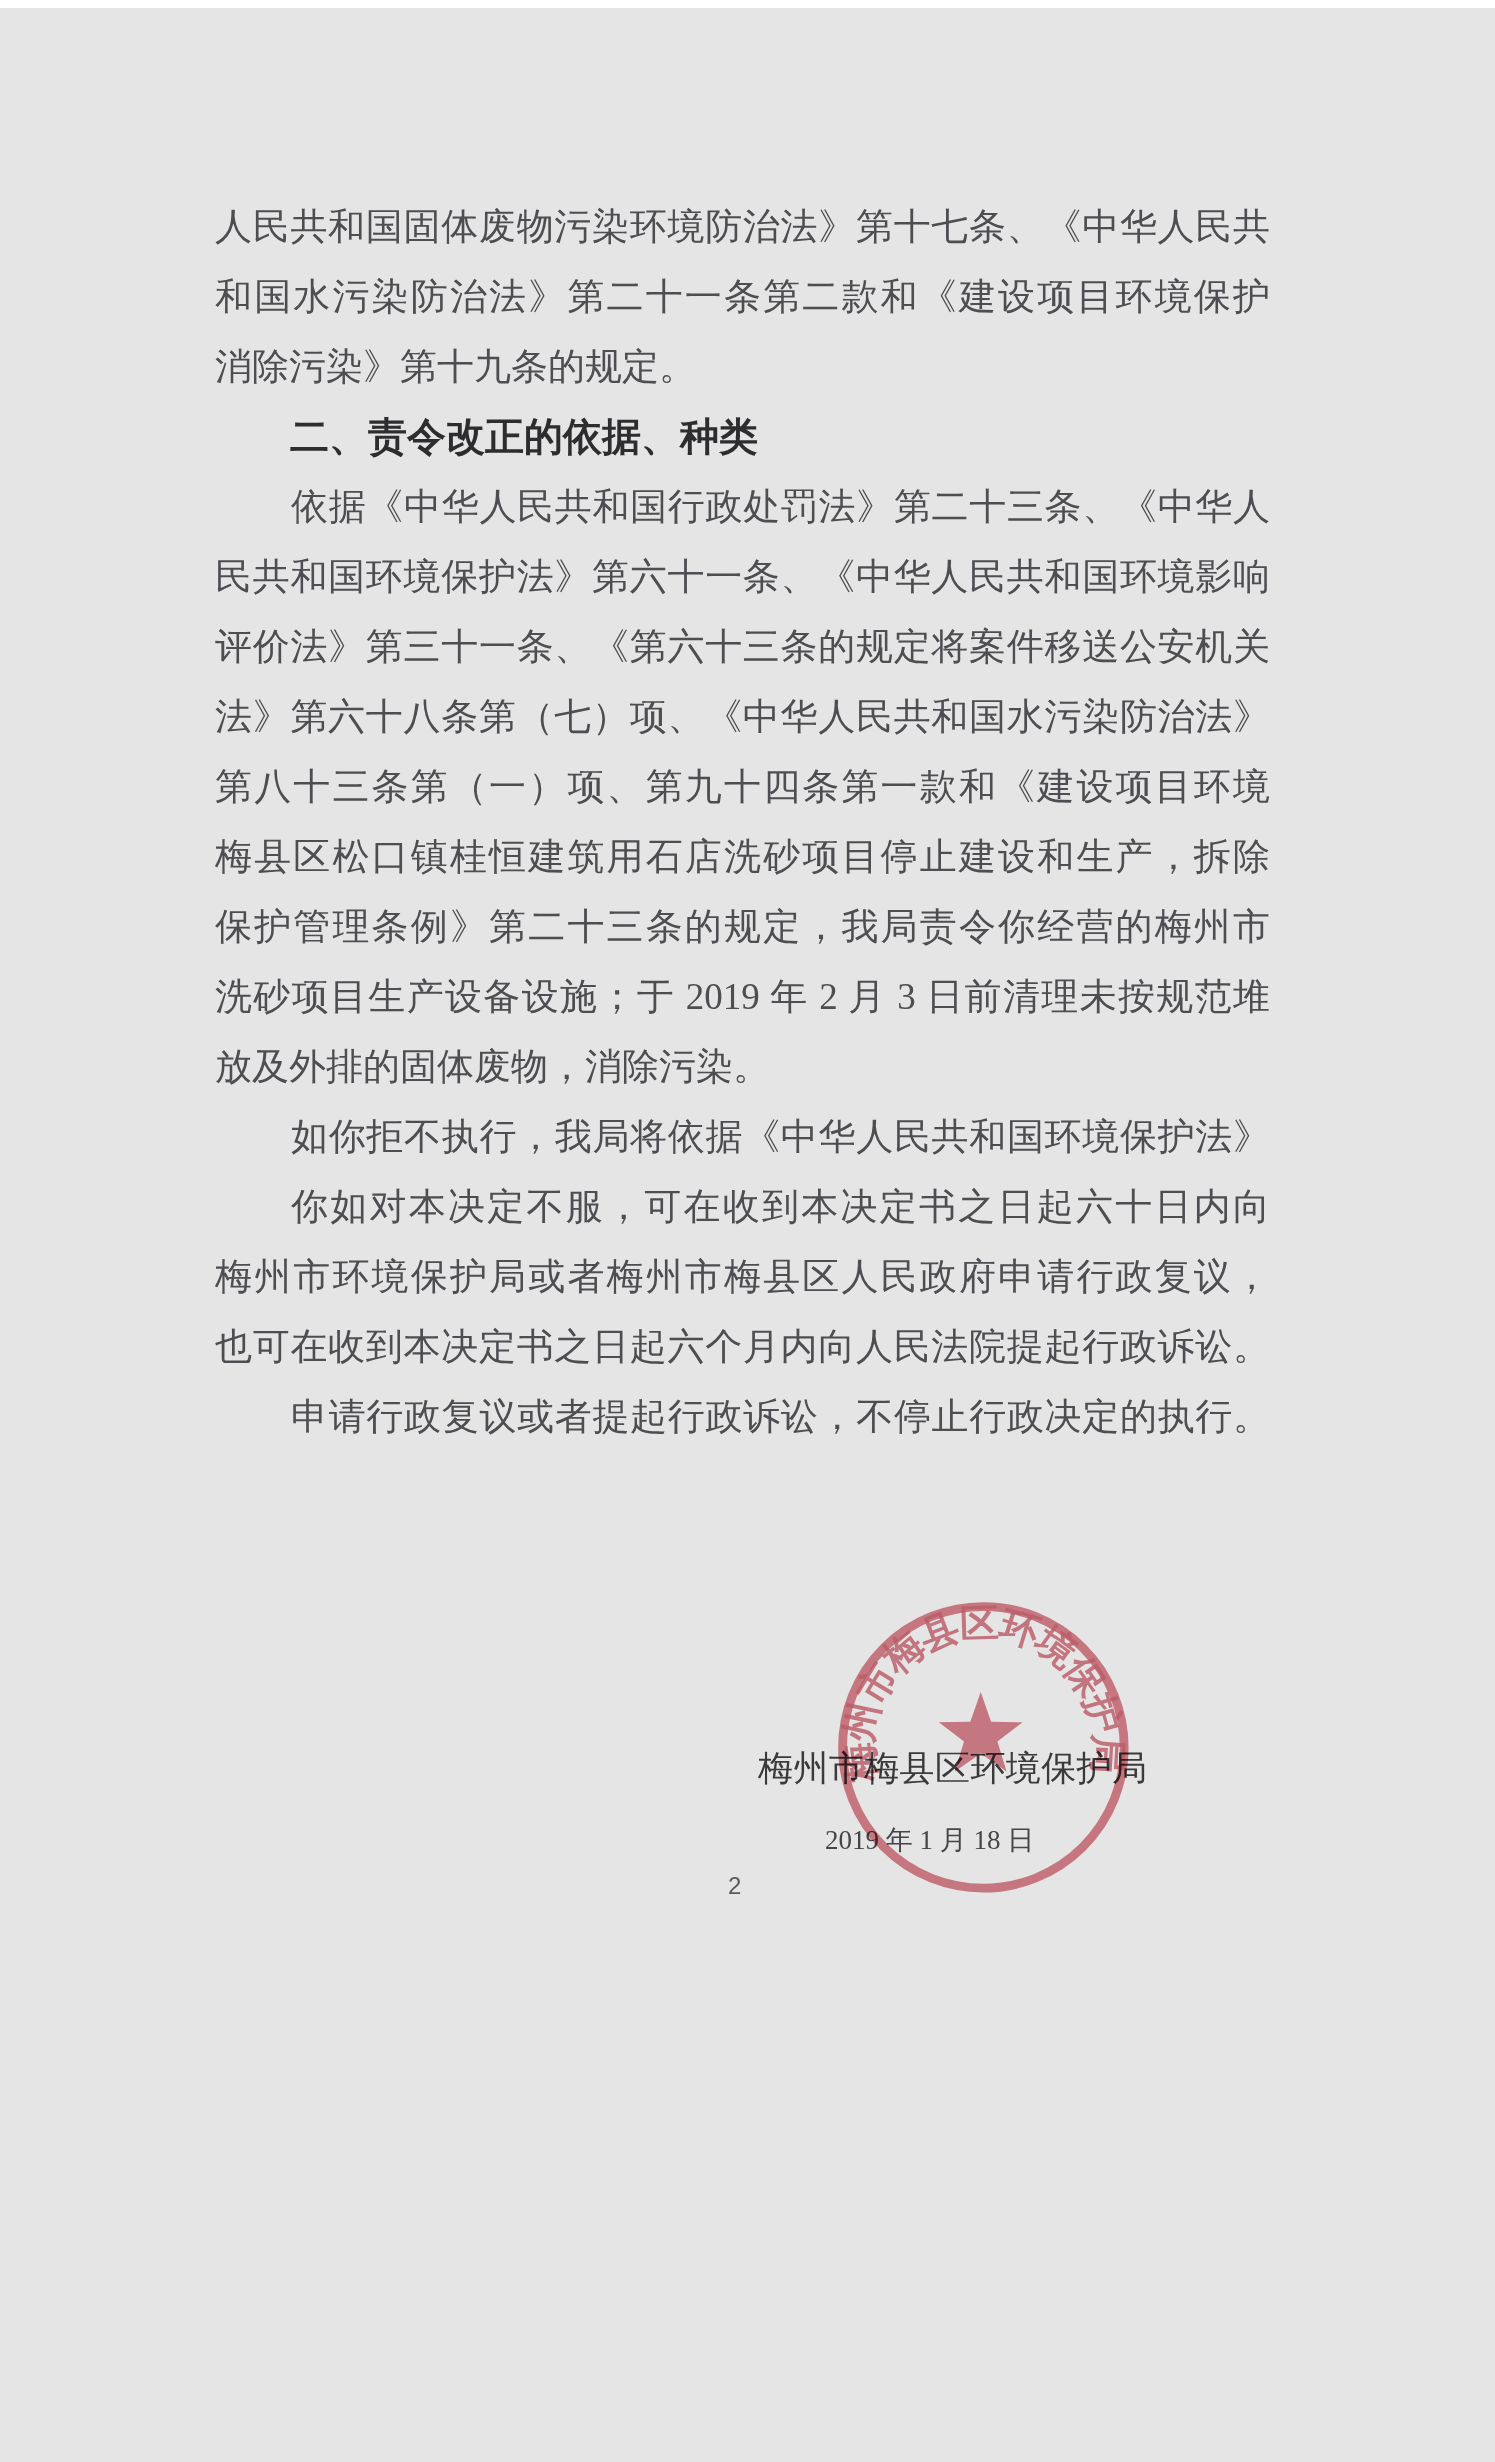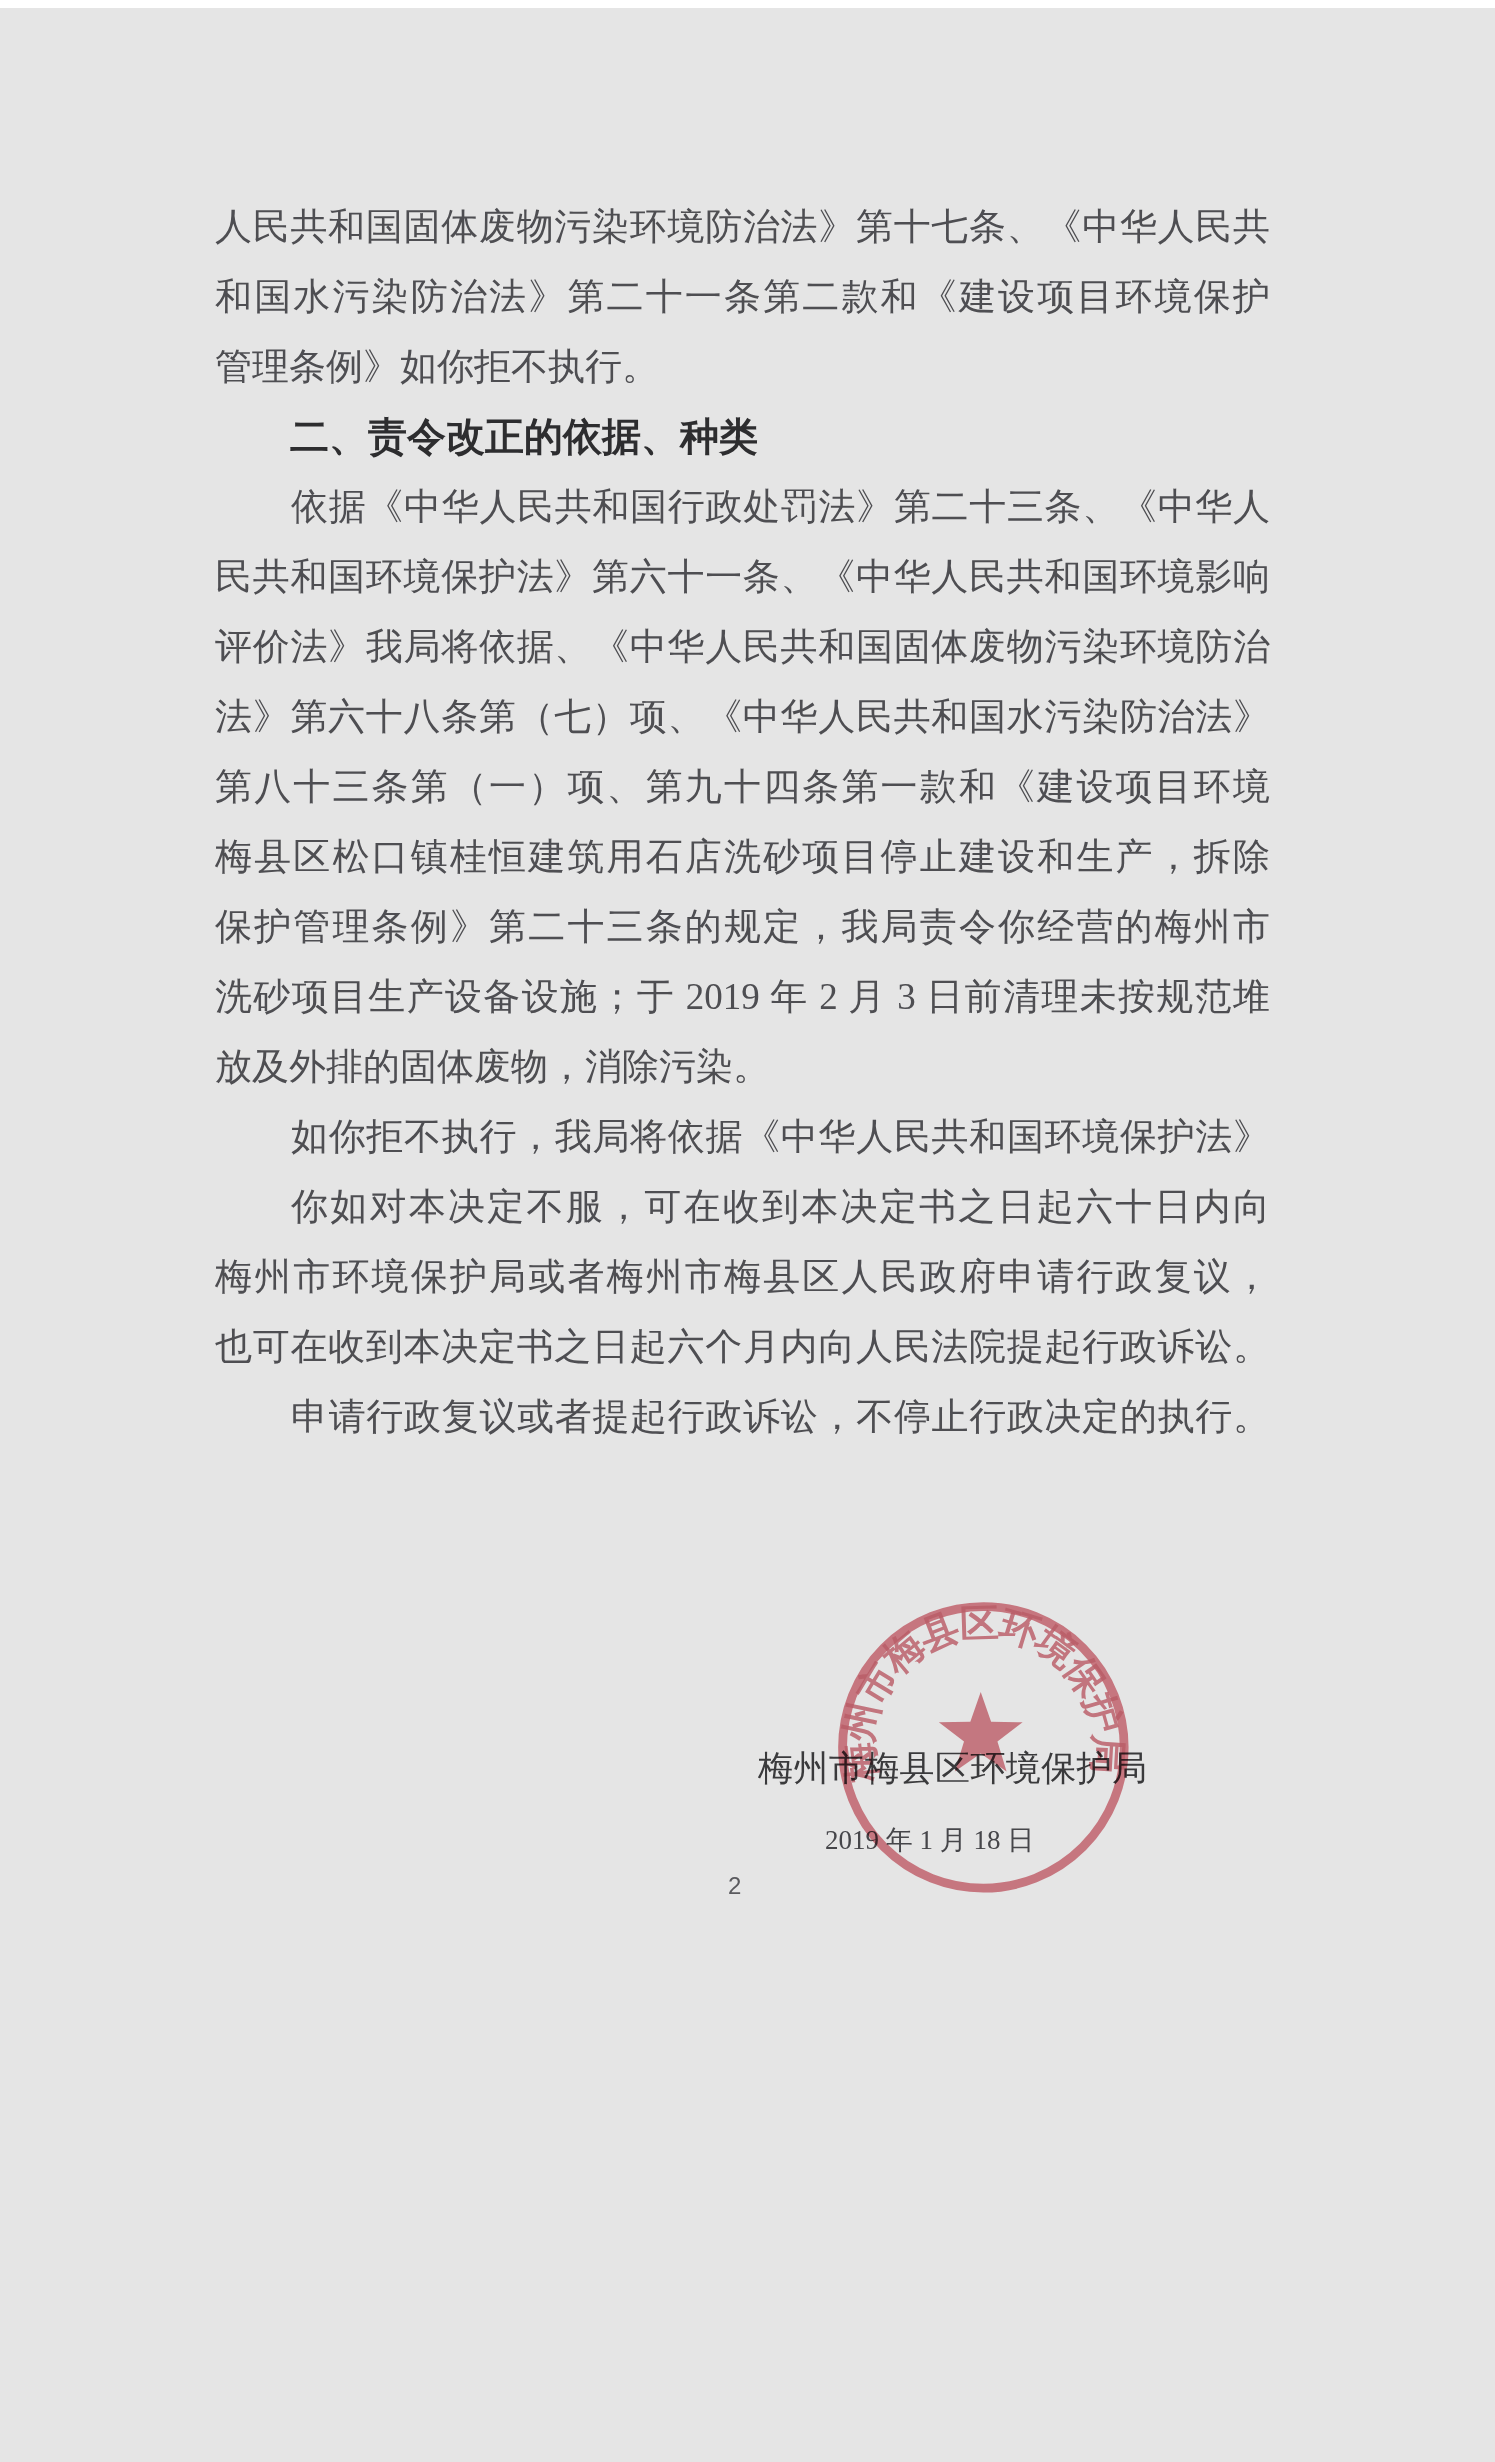--- a/index.html
+++ b/index.html
@@ -80,25 +80,25 @@
   }
 </style>
 </head>
 <body>
 
 <div class="page">
 
   <div class="textblock">
     <div class="line">人民共和国固体废物污染环境防治法》第十七条、《中华人民共</div>
     <div class="line">和国水污染防治法》第二十一条第二款和《建设项目环境保护</div>
-    <div class="line short">管理条例》如你拒不执行。</div>
+    <div class="line short">消除污染》第十九条的规定。</div>
     <div class="line heading">二、责令改正的依据、种类</div>
     <div class="line indent">依据《中华人民共和国行政处罚法》第二十三条、《中华人</div>
     <div class="line">民共和国环境保护法》第六十一条、《中华人民共和国环境影响</div>
-    <div class="line">评价法》我局将依据、《中华人民共和国固体废物污染环境防治</div>
+    <div class="line">评价法》第三十一条、《第六十三条的规定将案件移送公安机关</div>
     <div class="line">法》第六十八条第（七）项、《中华人民共和国水污染防治法》</div>
     <div class="line">第八十三条第（一）项、第九十四条第一款和《建设项目环境</div>
     <div class="line">梅县区松口镇桂恒建筑用石店洗砂项目停止建设和生产，拆除</div>
     <div class="line">保护管理条例》第二十三条的规定，我局责令你经营的梅州市</div>
     <div class="line">洗砂项目生产设备设施；于 2019 年 2 月 3 日前清理未按规范堆</div>
     <div class="line short">放及外排的固体废物，消除污染。</div>
     <div class="line indent">如你拒不执行，我局将依据《中华人民共和国环境保护法》</div>
     <div class="line indent">你如对本决定不服，可在收到本决定书之日起六十日内向</div>
     <div class="line">梅州市环境保护局或者梅州市梅县区人民政府申请行政复议，</div>
     <div class="line">也可在收到本决定书之日起六个月内向人民法院提起行政诉讼。</div>

